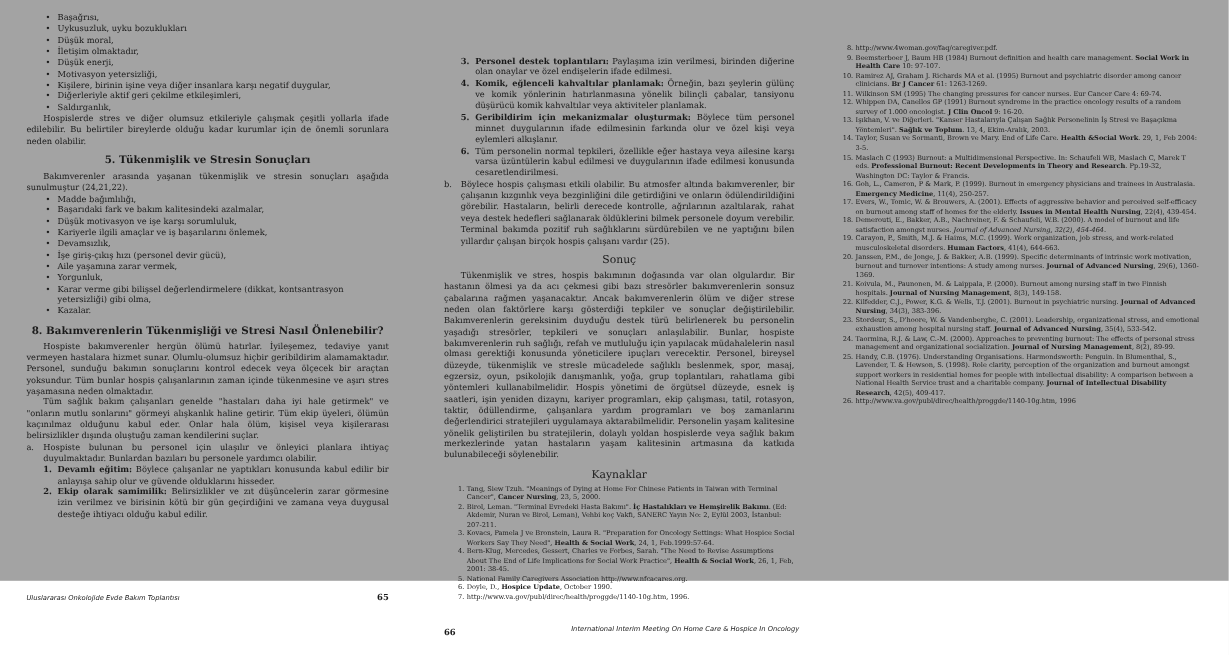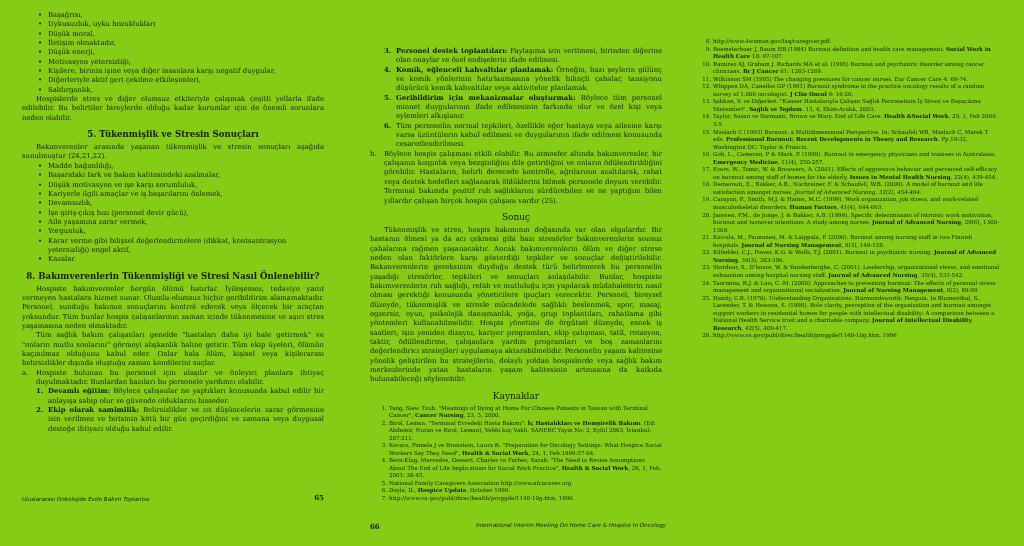--- a/index.html
+++ b/index.html
@@ -1,18 +1,18 @@
 <!DOCTYPE html>
 <html><head>
 <meta charset="utf-8">
 <style>
   * { box-sizing: border-box; margin: 0; padding: 0; }
   html, body { width: 1024px; height: 546px; overflow: hidden; background: #ffffff; }
   body { font-family: "DejaVu Serif", "Liberation Serif", serif; color: #1a1a1a; }
-  .spread { position: relative; width: 1024px; height: 546px; background: #84cc16; }
+  .spread { position: relative; width: 1024px; height: 484px; background: #a3a3a3; }
   .page { position: absolute; top: 0; height: 546px; }
   #p65 { left: 0; width: 340px; }
   #p66 { left: 340px; width: 340px; }
   #p67 { left: 680px; width: 344px; }
   .col { position: absolute; font-size: 6.9px; line-height: 9.35px; text-align: justify; }
   #p65 .col { left: 22px; top: 11px; width: 302px; }
   #p66 .col { left: 30px; top: 47px; width: 292px; }
   #p67 .col { left: 20px; top: 38px; width: 300px; font-size: 5.5px; line-height: 7.55px; }
   ul.bullets { list-style: none; margin-left: 16px; }
   ul.bullets li { position: relative; padding-left: 10px; text-align: left; }
@@ -64,21 +64,21 @@
       <p class="para">Bakımverenler arasında yaşanan tükenmişlik ve stresin sonuçları aşağıda sunulmuştur (24,21,22).</p>
       <ul class="bullets">
         <li>Madde bağımlılığı,</li>
         <li>Başarıdaki fark ve bakım kalitesindeki azalmalar,</li>
         <li>Düşük motivasyon ve işe karşı sorumluluk,</li>
         <li>Kariyerle ilgili amaçlar ve iş başarılarını önlemek,</li>
         <li>Devamsızlık,</li>
         <li>İşe giriş-çıkış hızı (personel devir gücü),</li>
         <li>Aile yaşamına zarar vermek,</li>
         <li>Yorgunluk,</li>
-        <li>Karar verme gibi bilişsel değerlendirmelere (dikkat, kontsantrasyon yetersizliği) engel aktif,</li>
+        <li>Karar verme gibi bilişsel değerlendirmelere (dikkat, kontsantrasyon yetersizliği) gibi olma,</li>
         <li>Kazalar.</li>
       </ul>
 
       <h2 class="sec">8. Bakımverenlerin Tükenmişliği ve Stresi Nasıl Önlenebilir?</h2>
       <p class="para">Hospiste bakımverenler hergün ölümü hatırlar. İyileşemez, tedaviye yanıt vermeyen hastalara hizmet sunar. Olumlu-olumsuz hiçbir geribildirim alamamaktadır. Personel, sunduğu bakımın sonuçlarını kontrol edecek veya ölçecek bir araçtan yoksundur. Tüm bunlar hospis çalışanlarının zaman içinde tükenmesine ve aşırı stres yaşamasına neden olmaktadır.</p>
       <p class="para">Tüm sağlık bakım çalışanları genelde "hastaları daha iyi hale getirmek" ve "onların mutlu sonlarını" görmeyi alışkanlık haline getirir. Tüm ekip üyeleri, ölümün kaçınılmaz olduğunu kabul eder. Onlar hala ölüm, kişisel veya kişilerarası belirsizlikler dışında oluştuğu zaman kendilerini suçlar.</p>
       <ol class="alpha">
         <li>
           <span class="marker">a.</span>
           <span>Hospiste bulunan bu personel için ulaşılır ve önleyici planlara ihtiyaç duyulmaktadır. Bunlardan bazıları bu personele yardımcı olabilir.</span>

